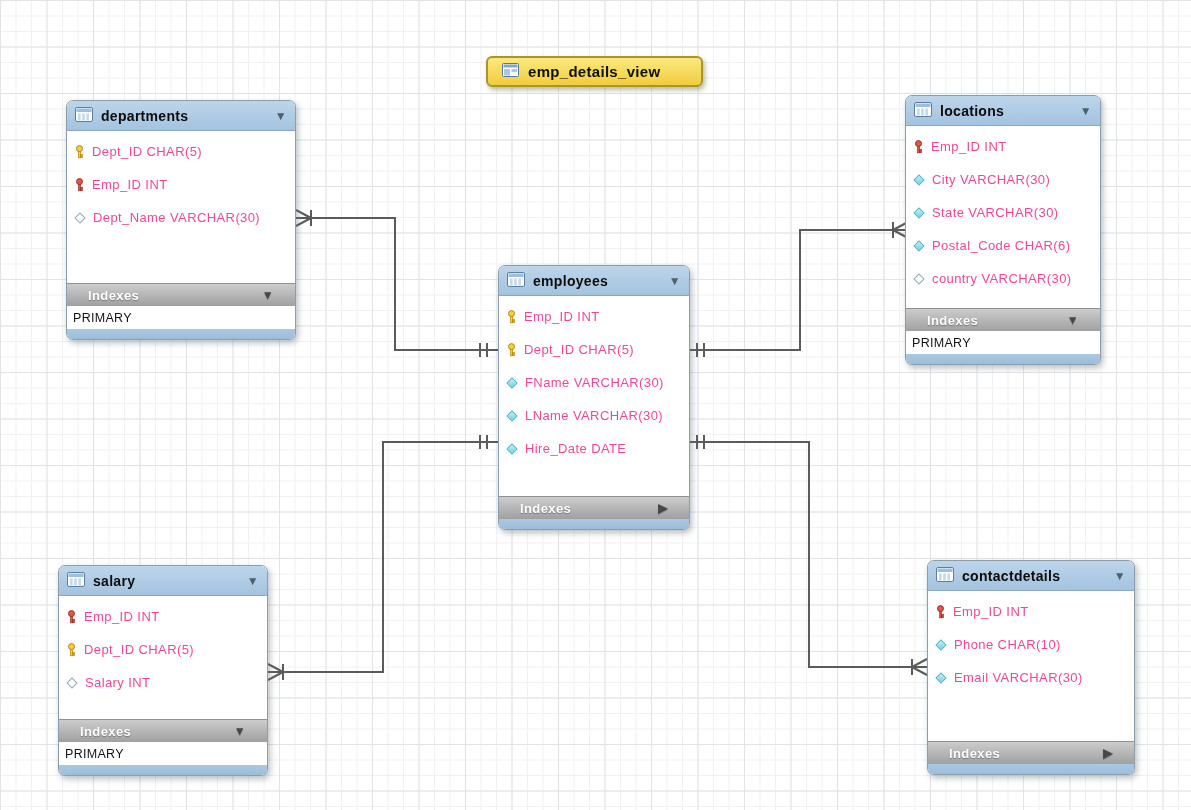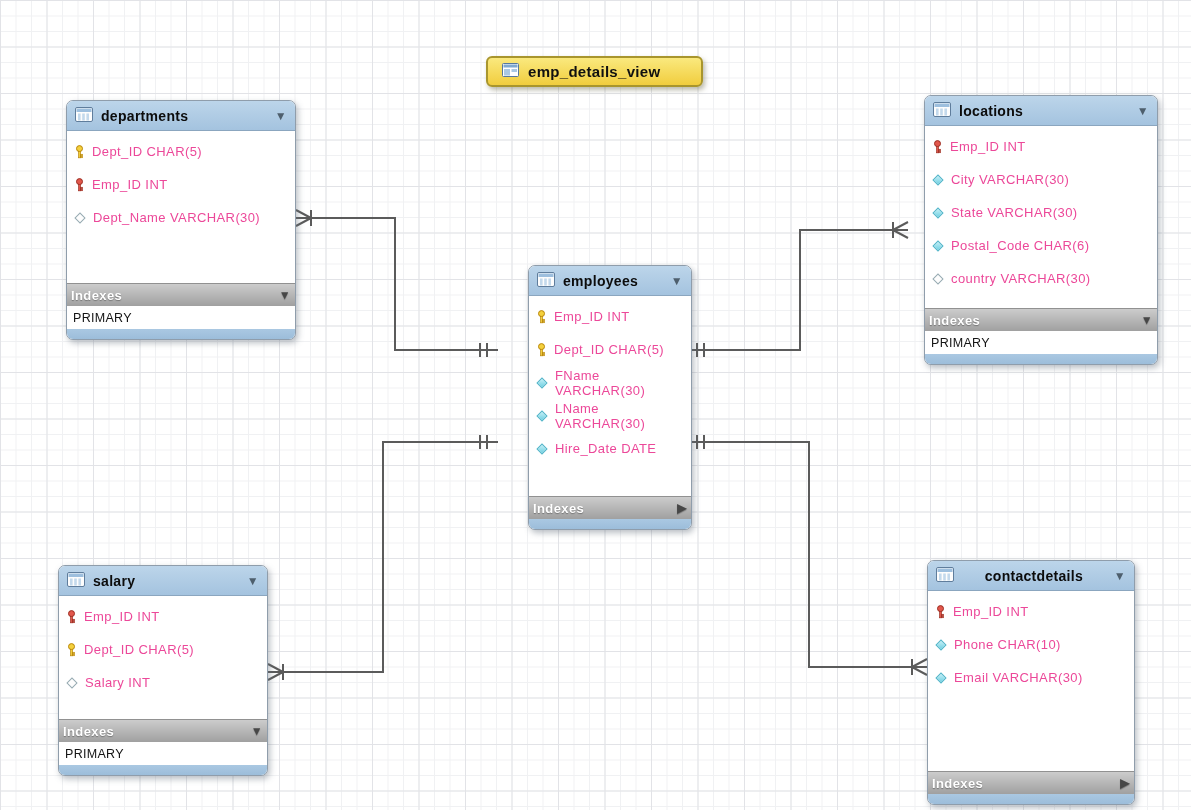--- a/index.html
+++ b/index.html
@@ -30,21 +30,21 @@
   }
   .tbl-name { flex:1; font-weight:bold; font-size:14px; letter-spacing:.3px; color:#0c0c0c; }
   .hd-tri { color:#4e5f6d; font-size:12px; line-height:1; }
   .tbl-body { flex:1 1 auto; padding-top:4px; }
   .row { height:33px; display:flex; align-items:center; gap:7px; padding-left:7px; color:#ec4899; }
   .row .ic { flex:0 0 auto; display:inline-flex; }
   .dm { width:8px; height:8px; transform:rotate(45deg); margin:0 2px; }
   .dm-f { background:linear-gradient(135deg,#c6f0f7,#6fd0e2); border:1px solid #50b4c8; }
   .dm-o { background:#fdfdfd; border:1px solid #96aab2; }
   .idx-bar {
-    flex:0 0 23px; display:flex; align-items:center; padding:0 4px;
+    flex:0 0 23px; display:flex; align-items:center; padding:0 21px;
     background:linear-gradient(#cccccc,#a0a0a0); border-top:1px solid #919191;
     color:#fff; font-weight:bold; font-size:13px; text-shadow:0 1px 1px rgba(80,80,80,.6);
   }
   .idx-tri { margin-left:auto; color:#474747; font-size:12px; line-height:1; }
   .idx-row { flex:0 0 23px; display:flex; align-items:center; padding:0 6px;
     background:#fff; color:#141414; font-size:12.5px; letter-spacing:.3px; }
   .tbl-ft { flex:0 0 10px; margin-top:0; background:linear-gradient(#aac8e2,#9cbdda); }
 
   .badge {
     position:absolute; left:486px; top:56px; width:217px; height:31px;
@@ -138,21 +138,21 @@
       </div>
     </div>
     <div class="idx-bar">
       <span>Indexes</span>
       <span class="idx-tri">▼</span>
     </div>
     <div class="idx-row">PRIMARY</div>
     <div class="tbl-ft"></div>
   </div>
 
-  <div class="tbl" style="left:924px; top:95px; width:234px; height:270px;border-radius:7px;">
+  <div class="tbl" style="left:905px; top:95px; width:196px; height:270px;border-radius:7px;">
     <div class="tbl-hd">
       <span class="ic">
         <svg width="18" height="15" viewBox="0 0 18 15">
           <rect x="0.5" y="0.5" width="17" height="14" rx="1.5" fill="#fdfdfd" stroke="#5f7d9c"></rect>
           <rect x="1.5" y="1.5" width="15" height="3.5" fill="#9dbfde"></rect>
           <rect x="3" y="6.5" width="2.6" height="7" fill="#c3d9ec"></rect>
           <rect x="7.2" y="6.5" width="2.6" height="7" fill="#c3d9ec"></rect>
           <rect x="11.4" y="6.5" width="2.6" height="7" fill="#c3d9ec"></rect>
         </svg>
       </span>
@@ -189,21 +189,21 @@
       </div>
     </div>
     <div class="idx-bar">
       <span>Indexes</span>
       <span class="idx-tri">▼</span>
     </div>
     <div class="idx-row">PRIMARY</div>
     <div class="tbl-ft"></div>
   </div>
 
-  <div class="tbl" style="left:528px; top:265px; width:164px; height:265px;">
+  <div class="tbl" style="left:498px; top:265px; width:192px; height:265px;">
     <div class="tbl-hd">
       <span class="ic">
         <svg width="18" height="15" viewBox="0 0 18 15">
           <rect x="0.5" y="0.5" width="17" height="14" rx="1.5" fill="#fdfdfd" stroke="#5f7d9c"></rect>
           <rect x="1.5" y="1.5" width="15" height="3.5" fill="#9dbfde"></rect>
           <rect x="3" y="6.5" width="2.6" height="7" fill="#c3d9ec"></rect>
           <rect x="7.2" y="6.5" width="2.6" height="7" fill="#c3d9ec"></rect>
           <rect x="11.4" y="6.5" width="2.6" height="7" fill="#c3d9ec"></rect>
         </svg>
       </span>
@@ -296,21 +296,21 @@
       </div>
     </div>
     <div class="idx-bar">
       <span>Indexes</span>
       <span class="idx-tri">▼</span>
     </div>
     <div class="idx-row">PRIMARY</div>
     <div class="tbl-ft"></div>
   </div>
 
-  <div class="tbl" style="left:927px; top:560px; width:208px; height:245px;text-align:center;">
+  <div class="tbl" style="left:927px; top:560px; width:208px; height:215px;">
     <div class="tbl-hd">
       <span class="ic">
         <svg width="18" height="15" viewBox="0 0 18 15">
           <rect x="0.5" y="0.5" width="17" height="14" rx="1.5" fill="#fdfdfd" stroke="#5f7d9c"></rect>
           <rect x="1.5" y="1.5" width="15" height="3.5" fill="#9dbfde"></rect>
           <rect x="3" y="6.5" width="2.6" height="7" fill="#c3d9ec"></rect>
           <rect x="7.2" y="6.5" width="2.6" height="7" fill="#c3d9ec"></rect>
           <rect x="11.4" y="6.5" width="2.6" height="7" fill="#c3d9ec"></rect>
         </svg>
       </span>

